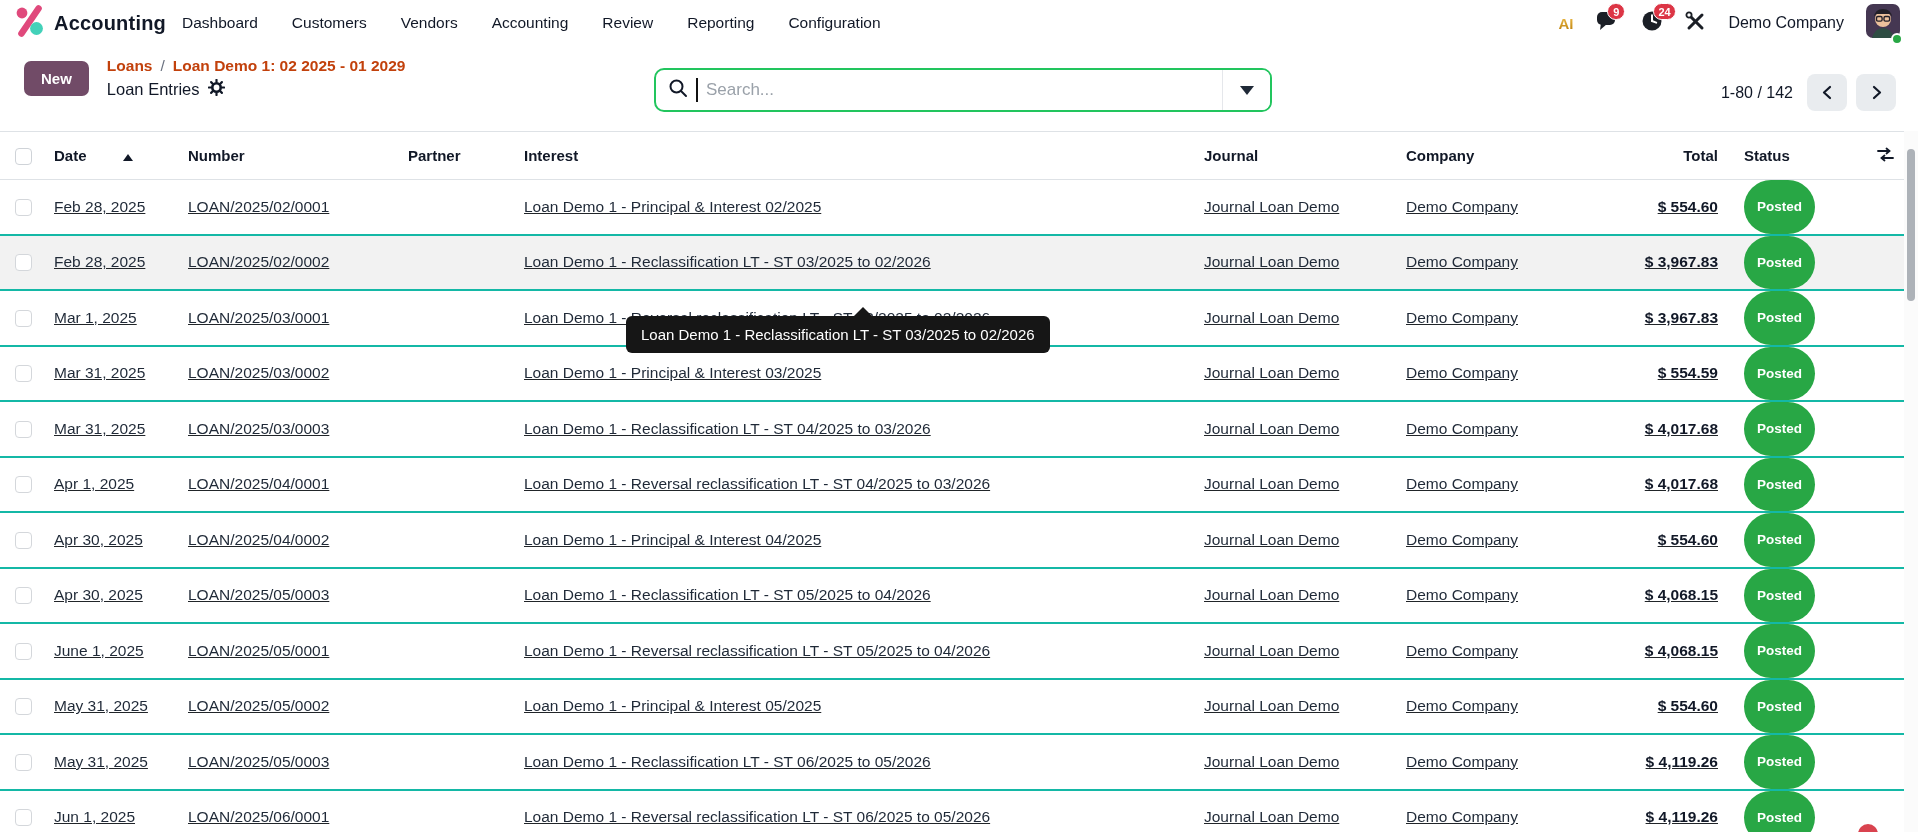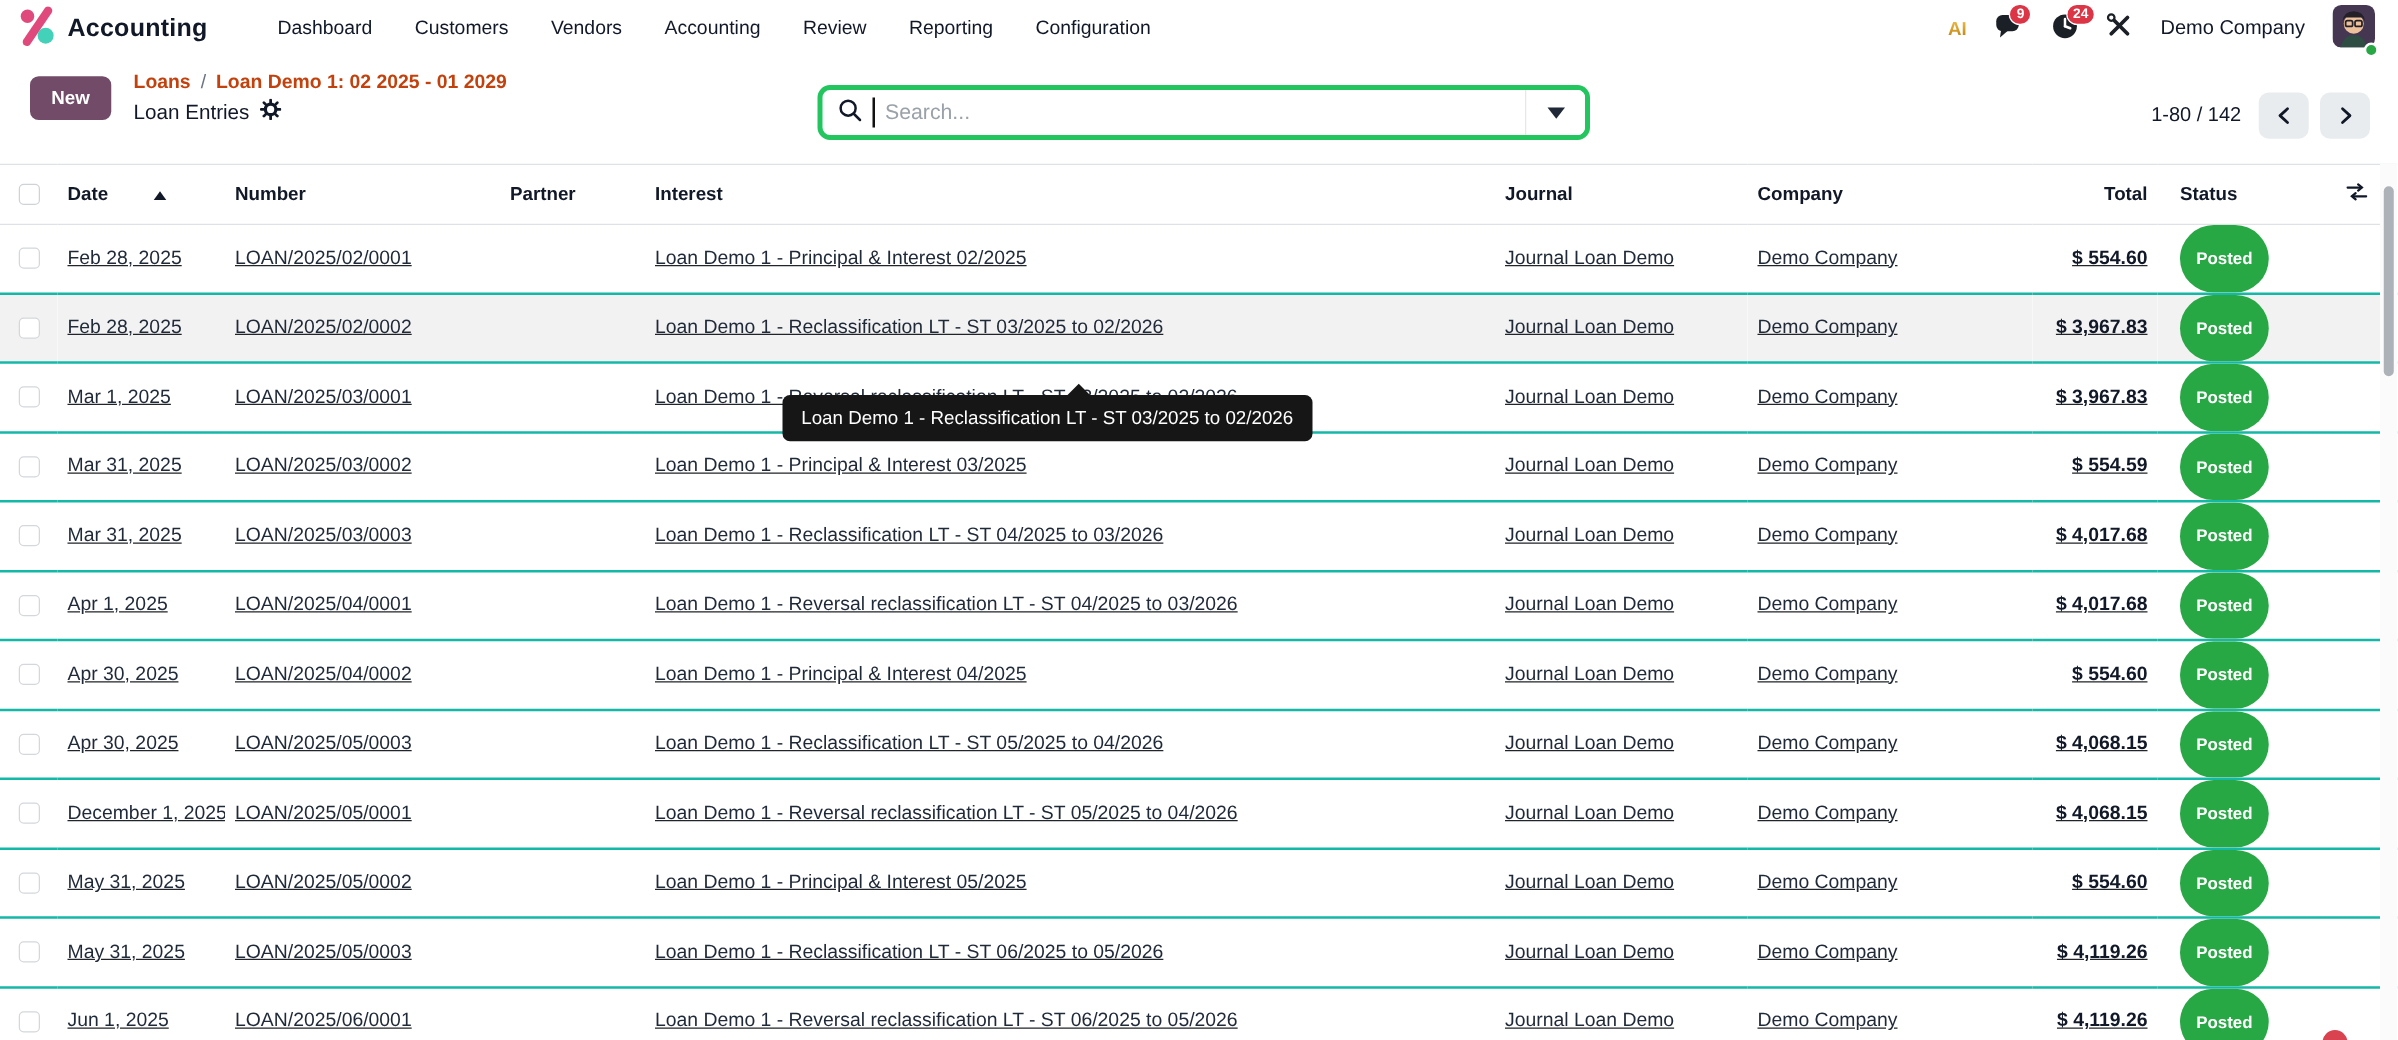--- a/index.html
+++ b/index.html
@@ -4,21 +4,21 @@
 <style>
   * { margin:0; padding:0; box-sizing:border-box; }
   html,body { background:#fff; }
   body { font-family:"Liberation Sans", sans-serif; color:#212529; }
   #app { position:relative; width:1918px; height:832px; overflow:hidden; background:#fff; }
 
   
   .navbar { position:relative; display:flex; align-items:center; height:46px; padding:0 18px 0 14px; background:#fff;justify-content:space-between; }
   .brand { display:flex; align-items:center; gap:8px; cursor:pointer; }
   .brand-name { font-size:20px; font-weight:700; color:#111827; letter-spacing:.2px; }
-  .menu { display:flex; align-items:center; gap:34px; margin-left:56px; }
+  .menu { display:flex; align-items:center; gap:34px; margin-left:16px; }
   .menu-item { font-size:15.5px; color:#111827; cursor:pointer; white-space:nowrap; }
   .nav-right { margin-left:auto; display:flex; align-items:center; gap:22px; }
   .ai-label { font-size:15px; font-weight:700; color:#d99a1b;
               background:linear-gradient(180deg,#f2c14e 0%,#b97d08 100%);
               -webkit-background-clip:text; background-clip:text; -webkit-text-fill-color:transparent; }
   .icon-wrap { position:relative; display:flex; align-items:center; cursor:pointer; }
   .nav-badge { position:absolute; top:-7px; left:12px; min-width:18px; height:17px; padding:0 4px;
                background:#dc3545; border-radius:9px; color:#fff; font-size:11px; font-weight:700;
                display:flex; align-items:center; justify-content:center; border:1px solid #fff; }
   .company-name { font-size:16px; color:#111827; cursor:pointer; white-space:nowrap; }
@@ -30,21 +30,21 @@
   .control-panel { position:relative; height:85px; background:#fff; }
   .cp-left { position:absolute; left:24px; top:11px; display:flex; align-items:flex-start; gap:18px; }
   .btn-new { background:#714b67; color:#fff; font-weight:700; font-size:15px; border:none; border-radius:7px;
              padding:9px 17px; cursor:pointer; margin-top:4px; }
   .bc-line1 { display:flex; align-items:center; gap:8px; font-size:15.5px; font-weight:700; }
   .bc-link { color:#c2410c; cursor:pointer; }
   .bc-sep { color:#6b7280; font-weight:400; }
   .bc-line2 { display:flex; align-items:center; gap:8px; margin-top:4px; font-size:16.5px; color:#111827; }
 
   .searchbar { position:absolute; left:654px; top:22px; width:618px; height:44px; background:#fff;
-               border:4px solid #22c55e; border-radius:10px; display:flex; align-items:center; overflow:hidden; }
+               border:2px solid #22c55e; border-radius:10px; display:flex; align-items:center; overflow:hidden; }
   .search-main { flex:1; display:flex; align-items:center; padding:0 12px; gap:8px; height:100%; }
   .search-caret { width:2px; height:24px; background:#111; }
   .search-input { flex:1; border:none; outline:none; font-size:17px; color:#111; background:transparent; }
   .search-input::placeholder { color:#9aa1a9; }
   .search-toggle { width:48px; height:100%; border-left:1px solid #e5e7eb; display:flex; align-items:center;
                    justify-content:center; cursor:pointer; background:#fff; }
   .caret-down { width:0; height:0; border-left:7px solid transparent; border-right:7px solid transparent;
                 border-top:9px solid #1f2937; }
 
   .pager { position:absolute; right:22px; top:28px; display:flex; align-items:center; gap:14px; }
@@ -354,21 +354,21 @@
             <td></td>
             <td>Loan Demo 1 - Reclassification LT - ST 05/2025 to 04/2026</td>
             <td>Journal Loan Demo</td>
             <td>Demo Company</td>
             <td class="num amount">$ 4,068.15</td>
             <td class="status-c"><span class="badge-posted">Posted</span></td>
             <td></td>
           </tr>
           <tr>
             <td style="text-align: center;"><span class="cb"></span></td>
-            <td>December 1, 2025</td>
+            <td>June 1, 2025</td>
             <td>LOAN/2025/05/0001</td>
             <td></td>
             <td>Loan Demo 1 - Reversal reclassification LT - ST 05/2025 to 04/2026</td>
             <td>Journal Loan Demo</td>
             <td>Demo Company</td>
             <td class="num amount">$ 4,068.15</td>
             <td class="status-c"><span class="badge-posted">Posted</span></td>
             <td></td>
           </tr>
           <tr>

